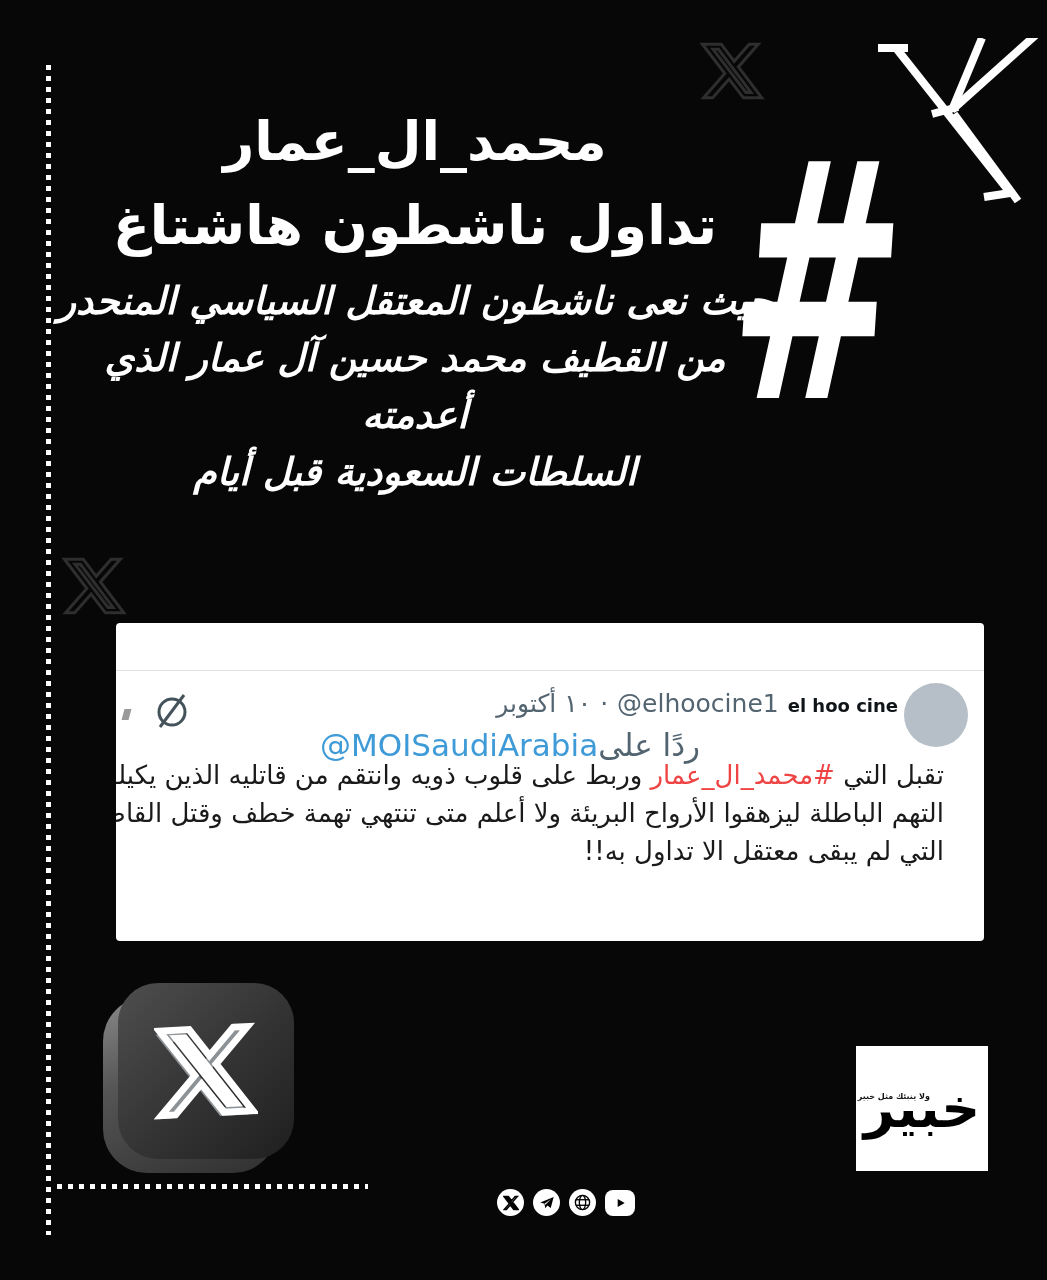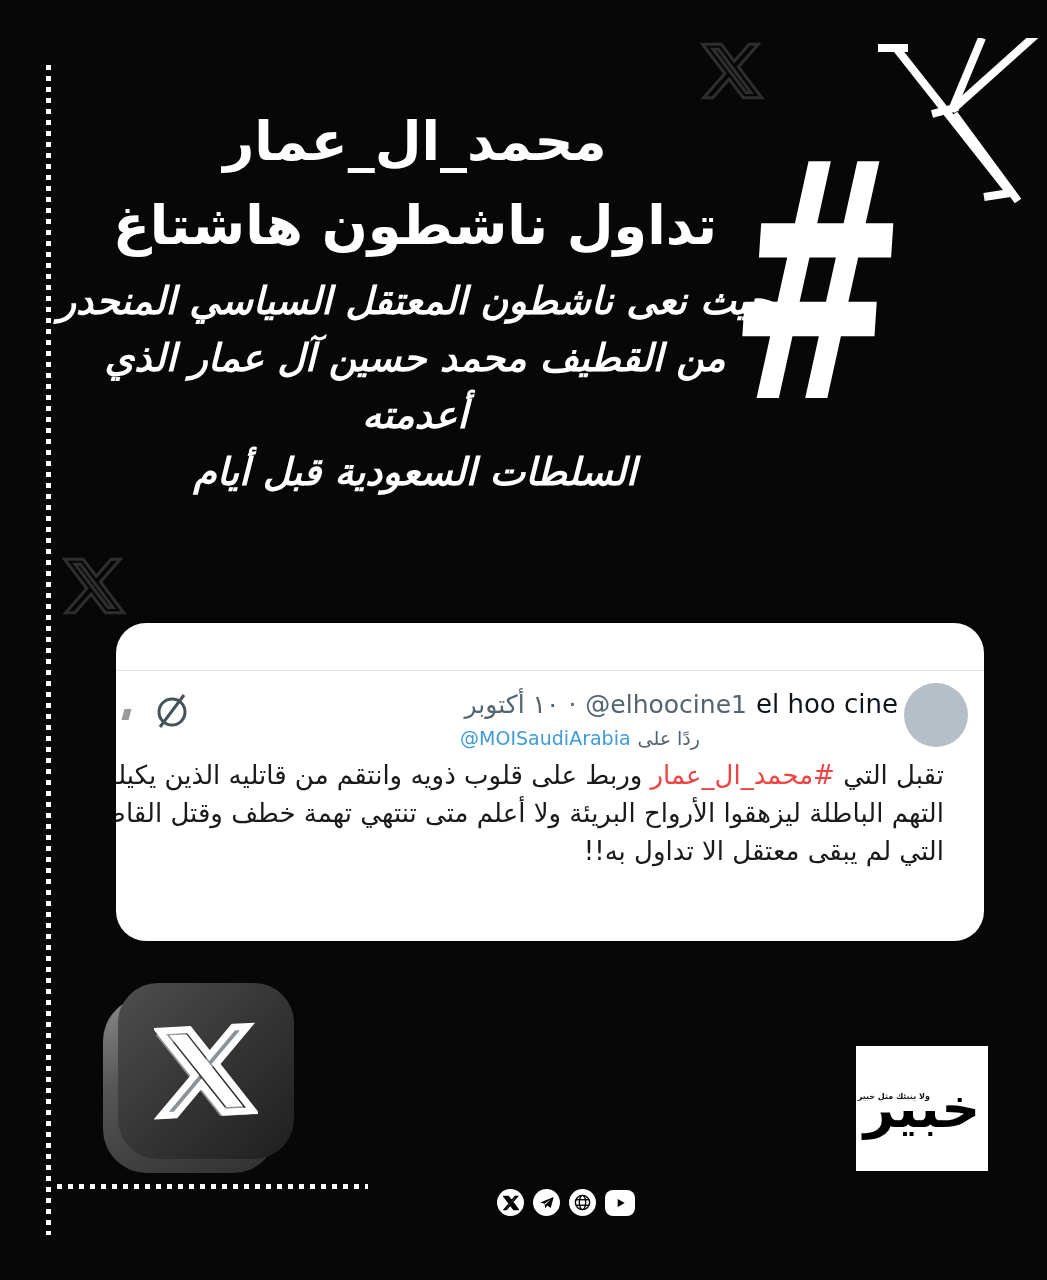--- a/index.html
+++ b/index.html
@@ -26,29 +26,29 @@
 
   
   .headline{position:absolute;left:50px;top:100px;width:730px;text-align:center;
     direction:rtl;color:#ffffff;}
   .headline-main{font-size:54px;line-height:84px;font-weight:700;}
   .headline-sub{font-size:38px;line-height:57px;font-weight:700;}
   .headline-subwrap{margin-top:5px;font-style:italic;}
 
   
   .card{position:absolute;left:116px;top:623px;width:868px;height:318px;background:#ffffff;
-    border-radius:30px;overflow:hidden;}
+    border-radius:4px;overflow:hidden;}
   .card-line{position:absolute;left:0;right:0;top:47px;height:1px;background:#e1e1e1;}
   .avatar{position:absolute;right:16px;top:60px;width:64px;height:64px;border-radius:50%;
     background:#b6bfc7;}
   .tw-header{position:absolute;right:86px;top:66px;direction:ltr;display:flex;gap:9px;
     align-items:baseline;font-size:25px;color:#536471;white-space:nowrap;}
-  .tw-name{font-weight:400;color:#0f1419;font-size:26px;}
-  .tw-reply{position:absolute;right:284px;top:104px;direction:ltr;display:flex;gap:7px;
-    align-items:baseline;font-size:19px;color:#536471;white-space:nowrap;margin-left:20px;}
+  .tw-name{font-weight:700;color:#0f1419;font-size:18px;}
+  .tw-reply{position:absolute;right:284px;top:104px;direction:ltr;display:flex;
+    align-items:baseline;font-size:31px;color:#536471;white-space:nowrap;margin-left:20px;}
   .link-blue{color:#3f9bd8;}
   .tw-body{position:absolute;left:12px;right:40px;top:133px;direction:rtl;text-align:right;
     font-size:26px;line-height:38px;color:#1a1a1a;}
   .tw-body .bodyline{white-space:nowrap;}
   .hashtag{color:#ef4444;font-weight:400;}
   .slash-icon{position:absolute;left:36px;top:68px;width:40px;height:40px;}
   .left-mark{position:absolute;left:7px;top:86px;width:7px;height:11px;background:#9a9a9a;
     transform:skewX(-15deg);}
 
   

